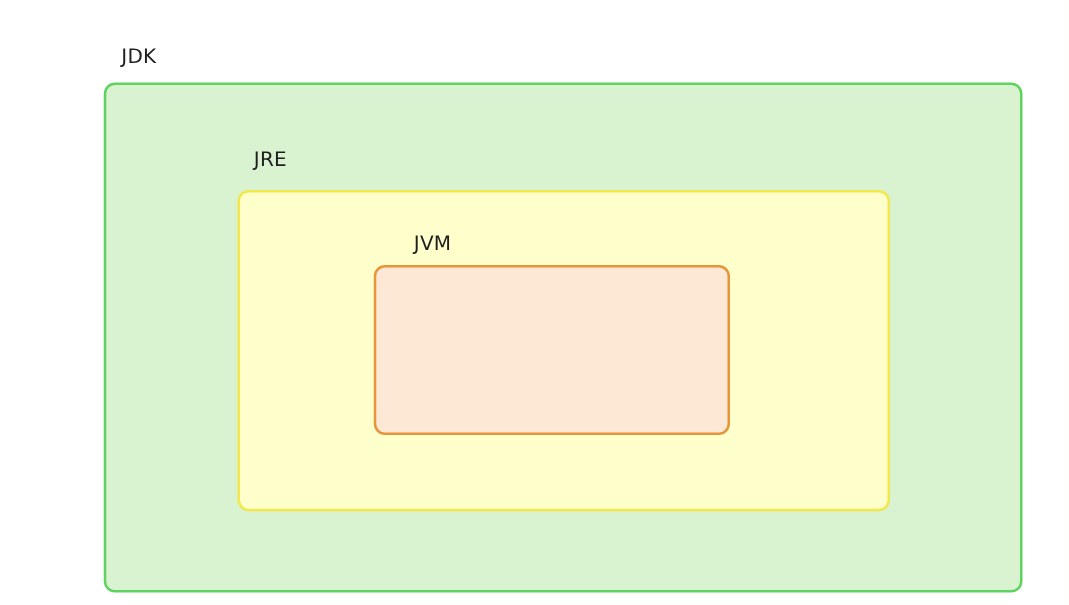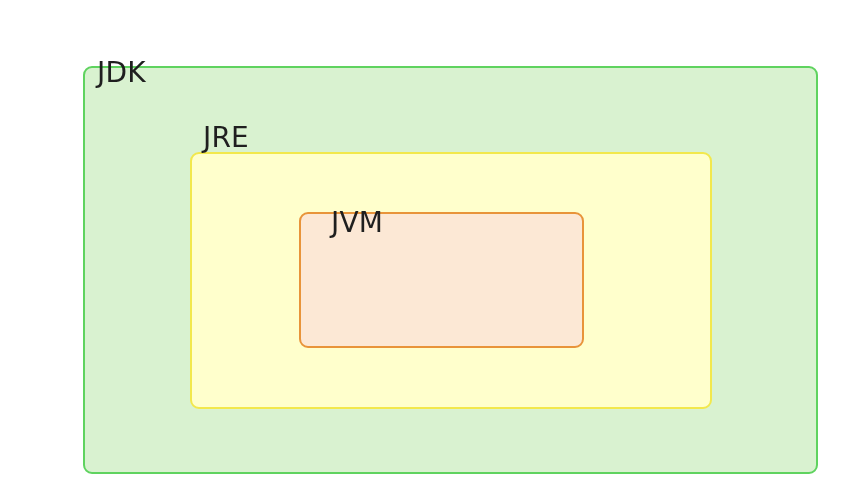--- a/index.html
+++ b/index.html
@@ -60,30 +60,29 @@
     height: 136px;
     background: #fce8d5;
     border-color: #e8943a;
     border-width: 2.5px;
     border-radius: 9px;
   }
 
   
   .layer-label {
     position: absolute;
-    font-size: 28px;
+    font-size: 16px;
     line-height: 24px;
     color: #1f1f1f;
     letter-spacing: 0.2px;
     white-space: nowrap;
     font-weight: 400;
-    margin-top: 28px;
   }
   .label-jdk { left: 97px;  top: 33px; }
-  .label-jre { left: 203px; top: 98px; }
+  .label-jre { left: 203px; top: 116px; }
   .label-jvm { left: 331px; top: 183px; }
 </style>
 </head>
 <body>
 
 <div id="diagram-canvas">
 
   <div class="layer-box layer-jdk"></div>
 
   <div class="layer-box layer-jre"></div>

